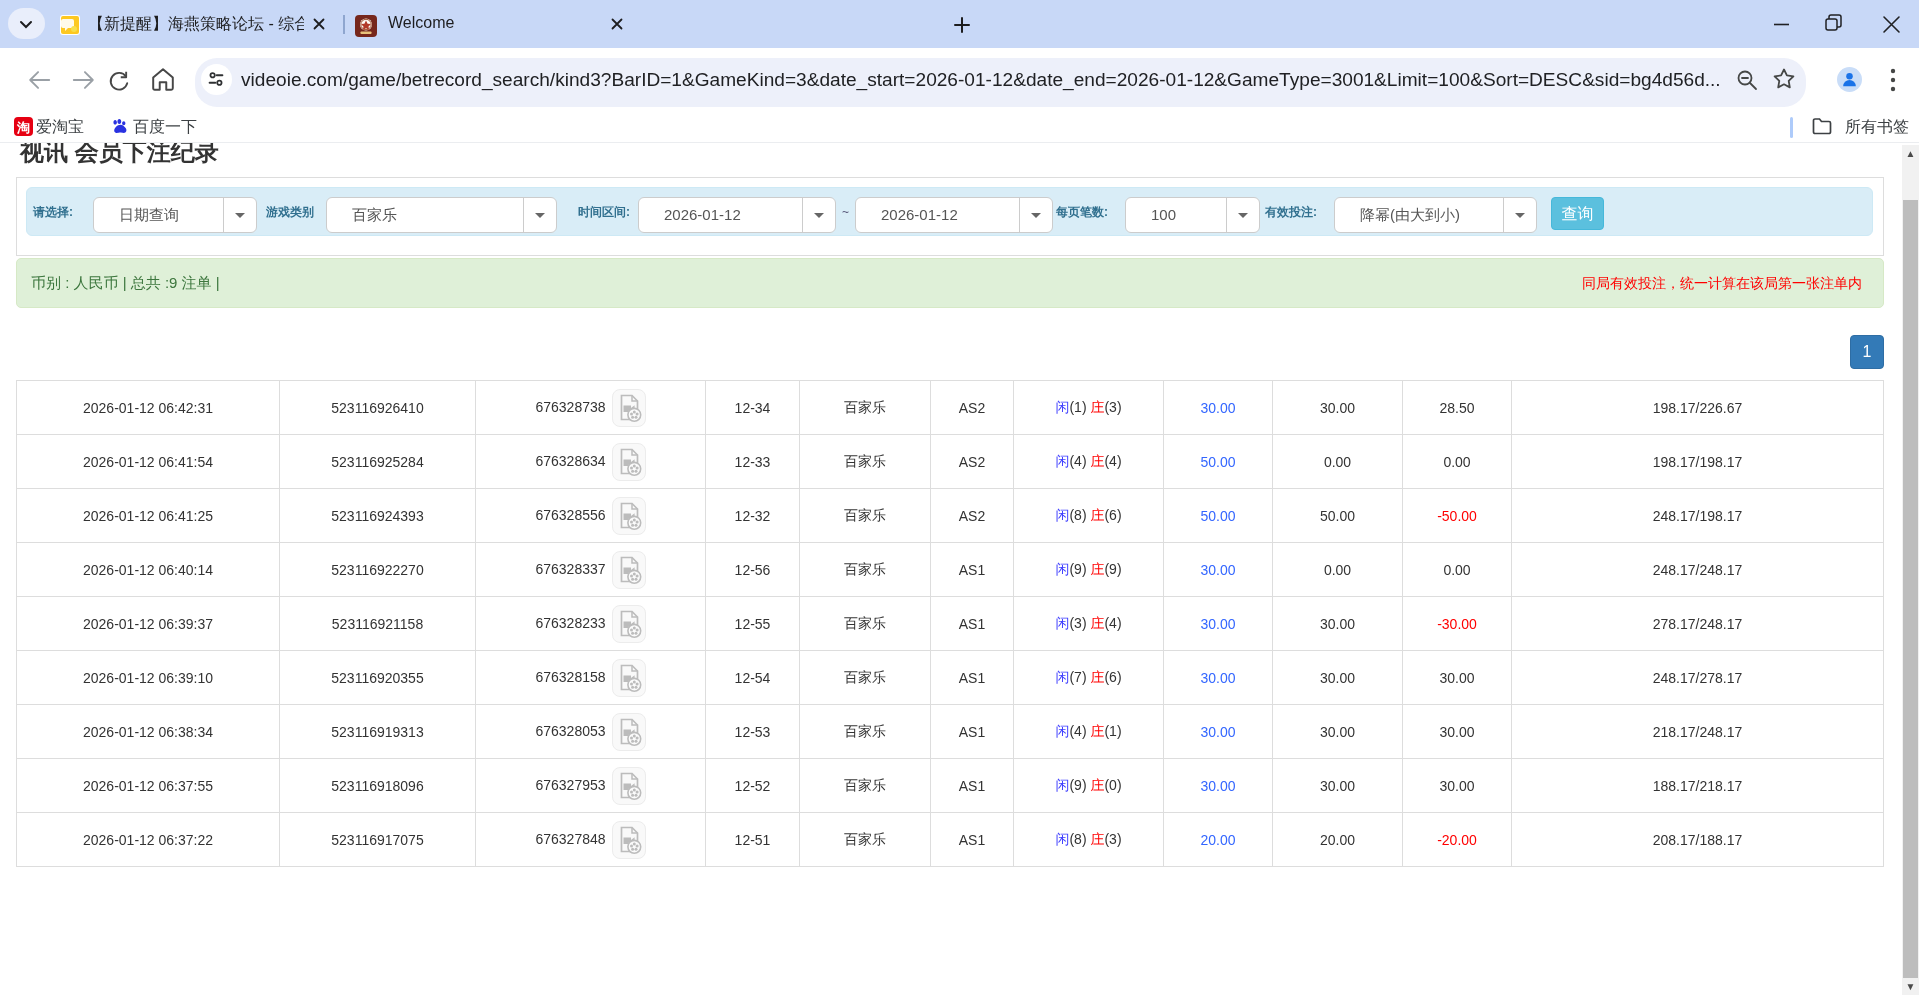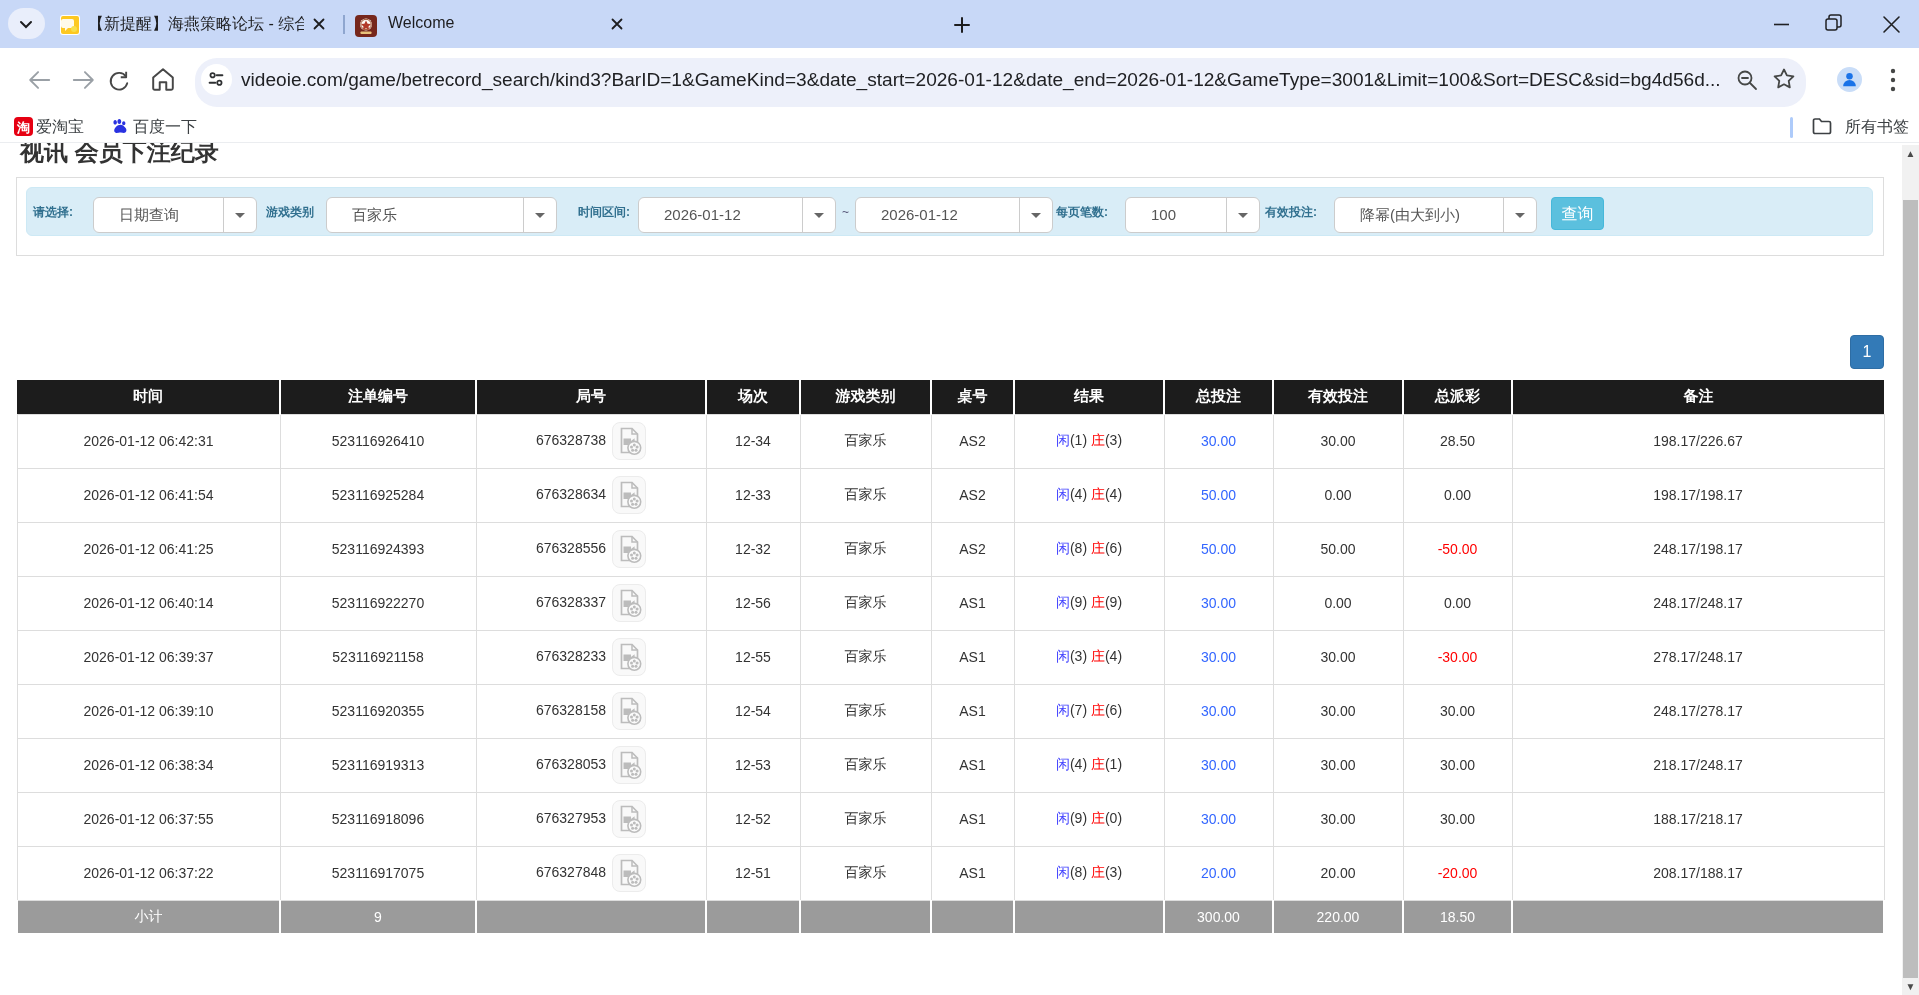--- a/index.html
+++ b/index.html
@@ -212,51 +212,42 @@
         </div>
       <div class="flabel" style="left:1238px;">有效投注:</div>
       <div class="fsel" style="left:1307px; width:203px;">
           <span class="st">降幂(由大到小)</span>
           <span class="arr"></span>
         </div>
       <div id="qbtn">查询</div>
     </div>
   </div>
 
+  <div id="greenbar">
+    <div class="gl">币别 : 人民币 | 总共 :9 注单 |</div>
+    <div class="gr">同局有效投注，统一计算在该局第一张注单内</div>
+  </div>
 
   <div id="pag1">1</div>
 
   <table id="btable">
     <colgroup>
       <col style="width:263px">
         <col style="width:196px">
         <col style="width:230px">
         <col style="width:94px">
         <col style="width:131px">
         <col style="width:83px">
         <col style="width:150px">
         <col style="width:109px">
         <col style="width:130px">
         <col style="width:109px">
         <col style="width:372px">
     </colgroup>
     <tbody>
-        <tr>
-          <th>时间</th>
-          <th>注单编号</th>
-          <th>局号</th>
-          <th>场次</th>
-          <th>游戏类别</th>
-          <th>桌号</th>
-          <th>结果</th>
-          <th>总投注</th>
-          <th>有效投注</th>
-          <th>总派彩</th>
-          <th>备注</th>
-        </tr>
     <tr>
           <td>2026-01-12 06:42:31</td>
           <td>523116926410</td>
           <td>676328738<span class="vbtn"><svg width="32" height="35" viewBox="0 0 32 35">
                 <path d="M8.5 5.5 h10.5 l5.5 5.5 v18.5 h-16 z" fill="none" stroke="#bcbcbc" stroke-width="1.7"></path>
                 <path d="M19 5.5 v5.5 h5.5" fill="none" stroke="#bcbcbc" stroke-width="1.5"></path>
                 <path d="M10.5 15.5 h7.5 v2.4 l3.6 -2.6 v7 l-3.6 -2.6 v2.4 h-7.5 z" fill="#bcbcbc"></path>
                 <circle cx="21.3" cy="24.8" r="6.4" fill="#fbfbfb" stroke="#bcbcbc" stroke-width="1.6"></circle>
                 <circle cx="21.3" cy="21.9" r="1.5" fill="#bcbcbc"></circle>
                 <circle cx="18.5" cy="24" r="1.5" fill="#bcbcbc"></circle>
@@ -450,33 +441,20 @@
               </svg></span></td>
           <td>12-51</td>
           <td>百家乐</td>
           <td>AS1</td>
           <td><span class="xian">闲</span>(8) <span class="zhuang">庄</span>(3)</td>
           <td class="blue">20.00</td>
           <td>20.00</td>
           <td class="redv">-20.00</td>
           <td>208.17/188.17</td>
         </tr>
-    <tr class="grow">
-          <td>小计</td>
-          <td>9</td>
-          <td></td>
-          <td></td>
-          <td></td>
-          <td></td>
-          <td></td>
-          <td>300.00</td>
-          <td>220.00</td>
-          <td>18.50</td>
-          <td></td>
-        </tr>
   </tbody>
     </table>
 
 </div>
 
 <div id="sbar">
   <div id="sthumb"></div>
   <div class="sarr" style="top:0;">▲</div>
   <div class="sarr" style="top:833px;">▼</div>
 </div>

